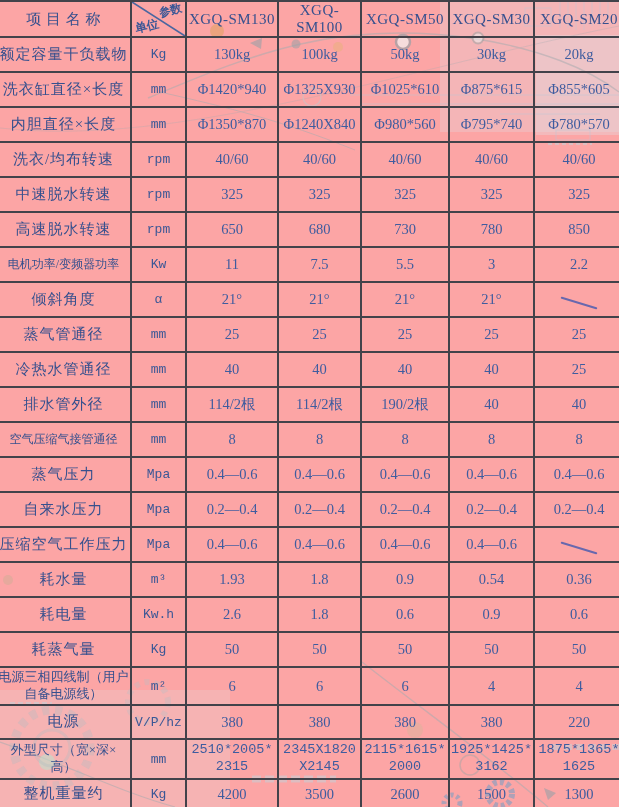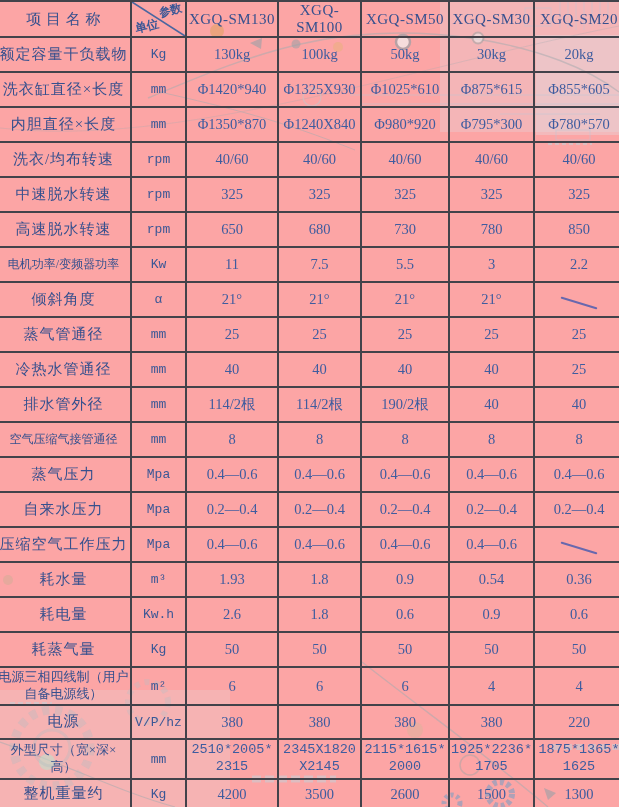--- a/index.html
+++ b/index.html
@@ -150,22 +150,22 @@
           <td class="val">Φ1325X930</td>
           <td class="val">Φ1025*610</td>
           <td class="val">Φ875*615</td>
           <td class="val">Φ855*605</td>
         </tr>
         <tr>
           <td class="lbl">内胆直径×长度</td>
           <td class="unit">mm</td>
           <td class="val">Φ1350*870</td>
           <td class="val">Φ1240X840</td>
-          <td class="val">Φ980*920</td>
-          <td class="val">Φ795*300</td>
+          <td class="val">Φ980*560</td>
+          <td class="val">Φ795*740</td>
           <td class="val">Φ780*570</td>
         </tr>
         <tr>
           <td class="lbl">洗衣/均布转速</td>
           <td class="unit">rpm</td>
           <td class="val">40/60</td>
           <td class="val">40/60</td>
           <td class="val">40/60</td>
           <td class="val">40/60</td>
           <td class="val">40/60</td>
@@ -313,21 +313,21 @@
           <td class="val">380</td>
           <td class="val">380</td>
           <td class="val">220</td>
         </tr>
         <tr>
           <td class="lbl lwrap">外型尺寸（宽×深×高）</td>
           <td class="unit">mm</td>
           <td class="val brk">2510*2005*2315</td>
           <td class="val brk">2345X1820X2145</td>
           <td class="val brk">2115*1615*2000</td>
-          <td class="val brk">1925*2236*1705</td>
+          <td class="val brk">1925*1425*3162</td>
           <td class="val brk">1875*1365*1625</td>
         </tr>
         <tr>
           <td class="lbl">整机重量约</td>
           <td class="unit">Kg</td>
           <td class="val">4200</td>
           <td class="val">3500</td>
           <td class="val">2600</td>
           <td class="val">1500</td>
           <td class="val">1300</td>

